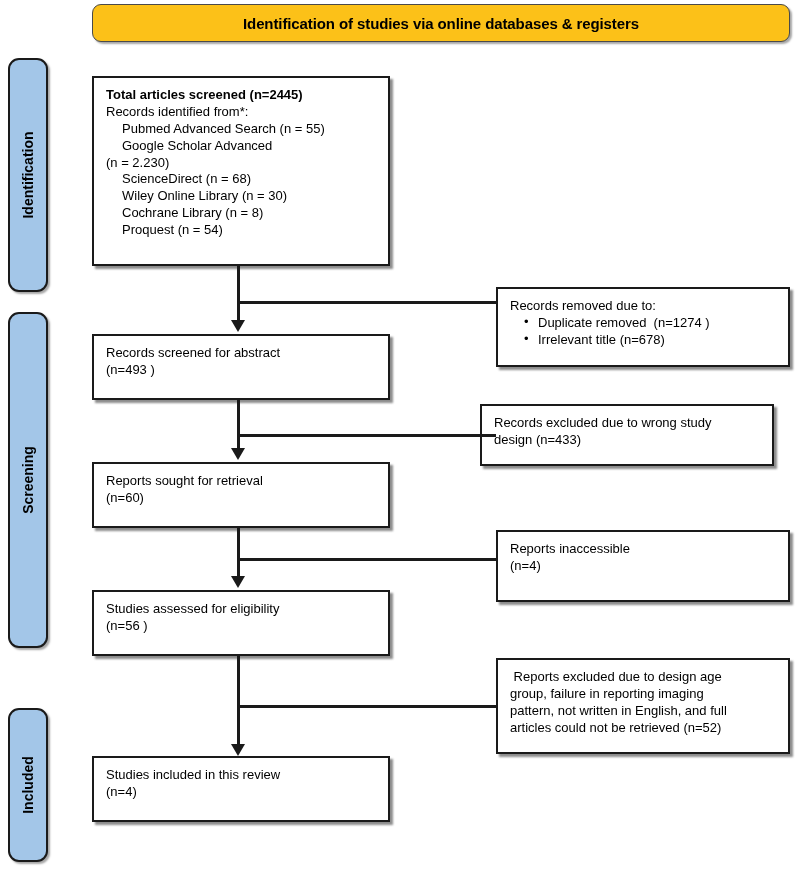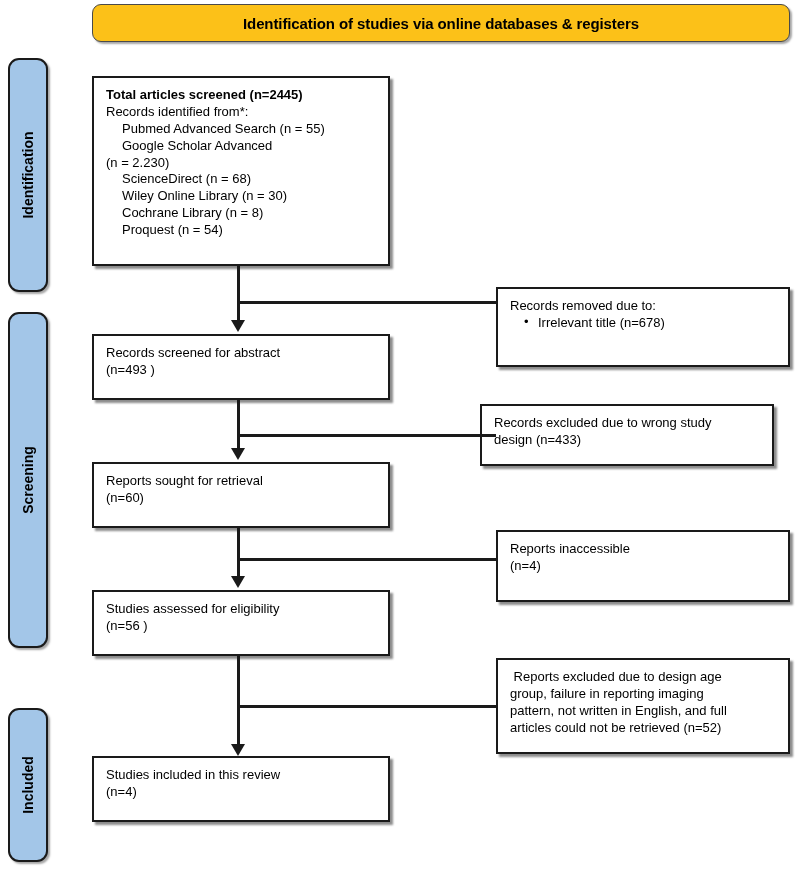--- a/index.html
+++ b/index.html
@@ -159,20 +159,21 @@
     <div class="ln">(n = 2.230)</div>
     <div class="ln indent">ScienceDirect (n = 68)</div>
     <div class="ln indent">Wiley Online Library (n = 30)</div>
     <div class="ln indent">Cochrane Library (n = 8)</div>
     <div class="ln indent">Proquest (n = 54)</div>
   </div>
 
   <div class="box" id="box-removed">
     <div class="ln">Records removed due to:</div>
     <ul>
+      <li>Duplicate removed  (n=1274 )</li>
       <li>Irrelevant title (n=678)</li>
     </ul>
   </div>
 
   <div class="box" id="box-screened">
     <div class="ln">Records screened for abstract</div>
     <div class="ln">(n=493 )</div>
   </div>
 
   <div class="box" id="box-excluded-design">

